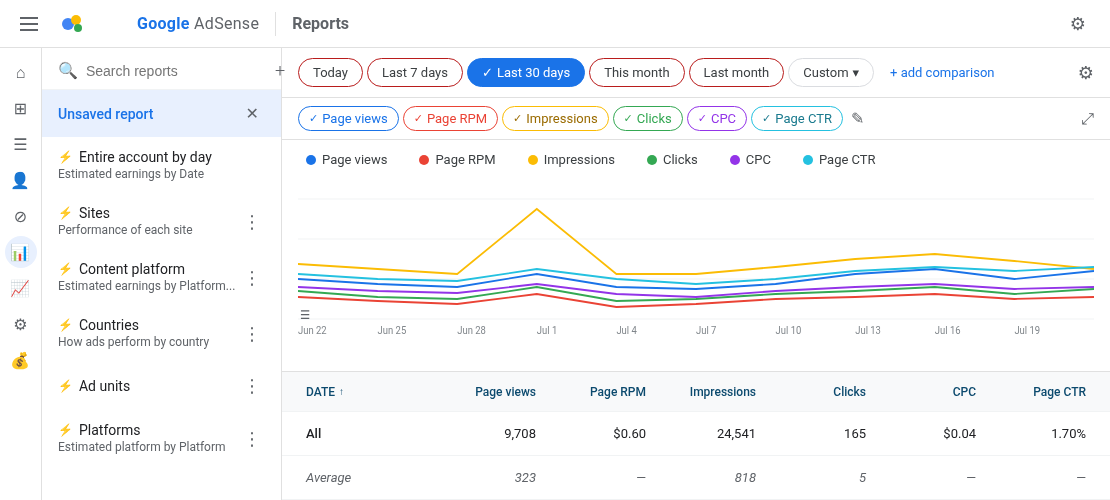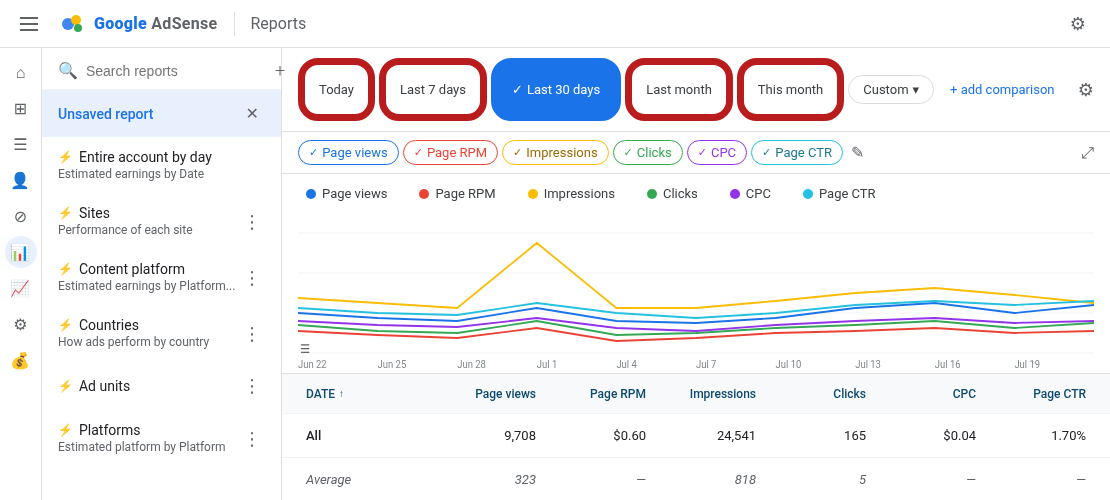--- a/index.html
+++ b/index.html
@@ -4,24 +4,24 @@
   <style>
     * { margin: 0; padding: 0; box-sizing: border-box; }
     body { font-family: 'Google Sans', Roboto, Arial, sans-serif; font-size: 13px; background: #fff; color: #202124; width: 1110px; height: 500px; overflow: hidden; }
 
     
     .top-nav { display: flex; align-items: center; height: 48px; border-bottom: 1px solid #e0e0e0; padding: 0 16px; gap: 16px; }
     .hamburger { cursor: pointer; display: flex; flex-direction: column; gap: 4px; padding: 4px; }
     .hamburger span { display: block; width: 18px; height: 2px; background: #5f6368; }
     .logo { display: flex; align-items: center; gap: 8px; }
     .logo-icon { width: 28px; height: 28px; }
-    .logo-text { font-size: 16px; color: #5f6368; font-weight: 700; letter-spacing: 0.3px; }
+    .logo-text { font-size: 16px; color: #5f6368; font-weight: 400; letter-spacing: 0.3px; margin-left: 43px; }
     .logo-text strong { color: #1a73e8; }
     .nav-divider { width: 1px; height: 24px; background: #e0e0e0; }
-    .nav-title { font-size: 16px; color: #5f6368; font-weight: 400; }
+    .nav-title { font-size: 16px; color: #5f6368; font-weight: 700; }
     .nav-spacer { flex: 1; }
     .settings-icon { cursor: pointer; padding: 8px; border-radius: 50%; color: #5f6368; font-size: 18px; }
 
     
     .layout { display: flex; height: calc(500px - 48px); }
     .icon-sidebar { width: 42px; background: #fff; border-right: 1px solid #e0e0e0; display: flex; flex-direction: column; align-items: center; padding-top: 8px; gap: 4px; }
     .icon-btn { width: 32px; height: 32px; border-radius: 50%; display: flex; align-items: center; justify-content: center; cursor: pointer; color: #5f6368; font-size: 16px; }
     .icon-btn.active { background: #e8f0fe; color: #1a73e8; }
 
     
@@ -37,21 +37,21 @@
     .report-name.unsaved { color: #1a73e8; font-weight: 500; }
     .report-desc { font-size: 12px; color: #5f6368; }
     .more-btn { color: #5f6368; font-size: 18px; cursor: pointer; padding: 2px 4px; border-radius: 50%; }
     .close-btn { color: #5f6368; font-size: 16px; cursor: pointer; padding: 2px 6px; border-radius: 50%; }
 
     
     .main-content { flex: 1; display: flex; flex-direction: column; overflow: hidden; }
 
     
     .date-filter-bar { display: flex; align-items: center; padding: 10px 16px; gap: 4px; border-bottom: 1px solid #e0e0e0; }
-    .date-btn { padding: 17px 14px; border-radius: 20px; border: 7px solid #b91c1c; background: #fff; font-size: 13px; cursor: pointer; color: #3c4043; font-family: inherit; }
+    .date-btn { padding: 6px 14px; border-radius: 20px; border: 1px solid #b91c1c; background: #fff; font-size: 13px; cursor: pointer; color: #3c4043; font-family: inherit; }
     .date-btn.active { background: #1a73e8; color: #fff; border-color: #1a73e8; display: flex; align-items: center; gap: 4px; }
     .custom-btn { padding: 6px 14px; border-radius: 20px; border: 1px solid #dadce0; background: #fff; font-size: 13px; cursor: pointer; color: #3c4043; font-family: inherit; display: flex; align-items: center; gap: 4px; }
     .add-comparison { color: #1a73e8; font-size: 13px; cursor: pointer; padding: 6px 8px; display: flex; align-items: center; gap: 4px; margin-left: 4px; }
     .date-spacer { flex: 1; }
     .filter-settings { color: #5f6368; font-size: 18px; cursor: pointer; }
 
     
     .metrics-bar { display: flex; align-items: center; padding: 8px 16px; gap: 4px; border-bottom: 1px solid #e0e0e0; }
     .metric-chip { display: flex; align-items: center; gap: 4px; padding: 4px 10px; border-radius: 16px; border: 1.5px solid; font-size: 13px; cursor: pointer; }
     .metric-chip .check { font-size: 11px; }
@@ -209,22 +209,22 @@
 
   <div class="main-content">
 
     <div class="date-filter-bar">
       <button class="date-btn">Today</button>
       <button class="date-btn">Last 7 days</button>
       <button class="date-btn active">
         <span>✓</span>
         <span>Last 30 days</span>
       </button>
+      <button class="date-btn">This month</button>
       <button class="date-btn">Last month</button>
-      <button class="date-btn">This month</button>
       <button class="custom-btn">
         <span>Custom</span>
         <span>▾</span>
       </button>
       <span class="add-comparison">+ add comparison</span>
       <div class="date-spacer"></div>
       <span class="filter-settings">⚙</span>
     </div>
 
     <div class="metrics-bar">

